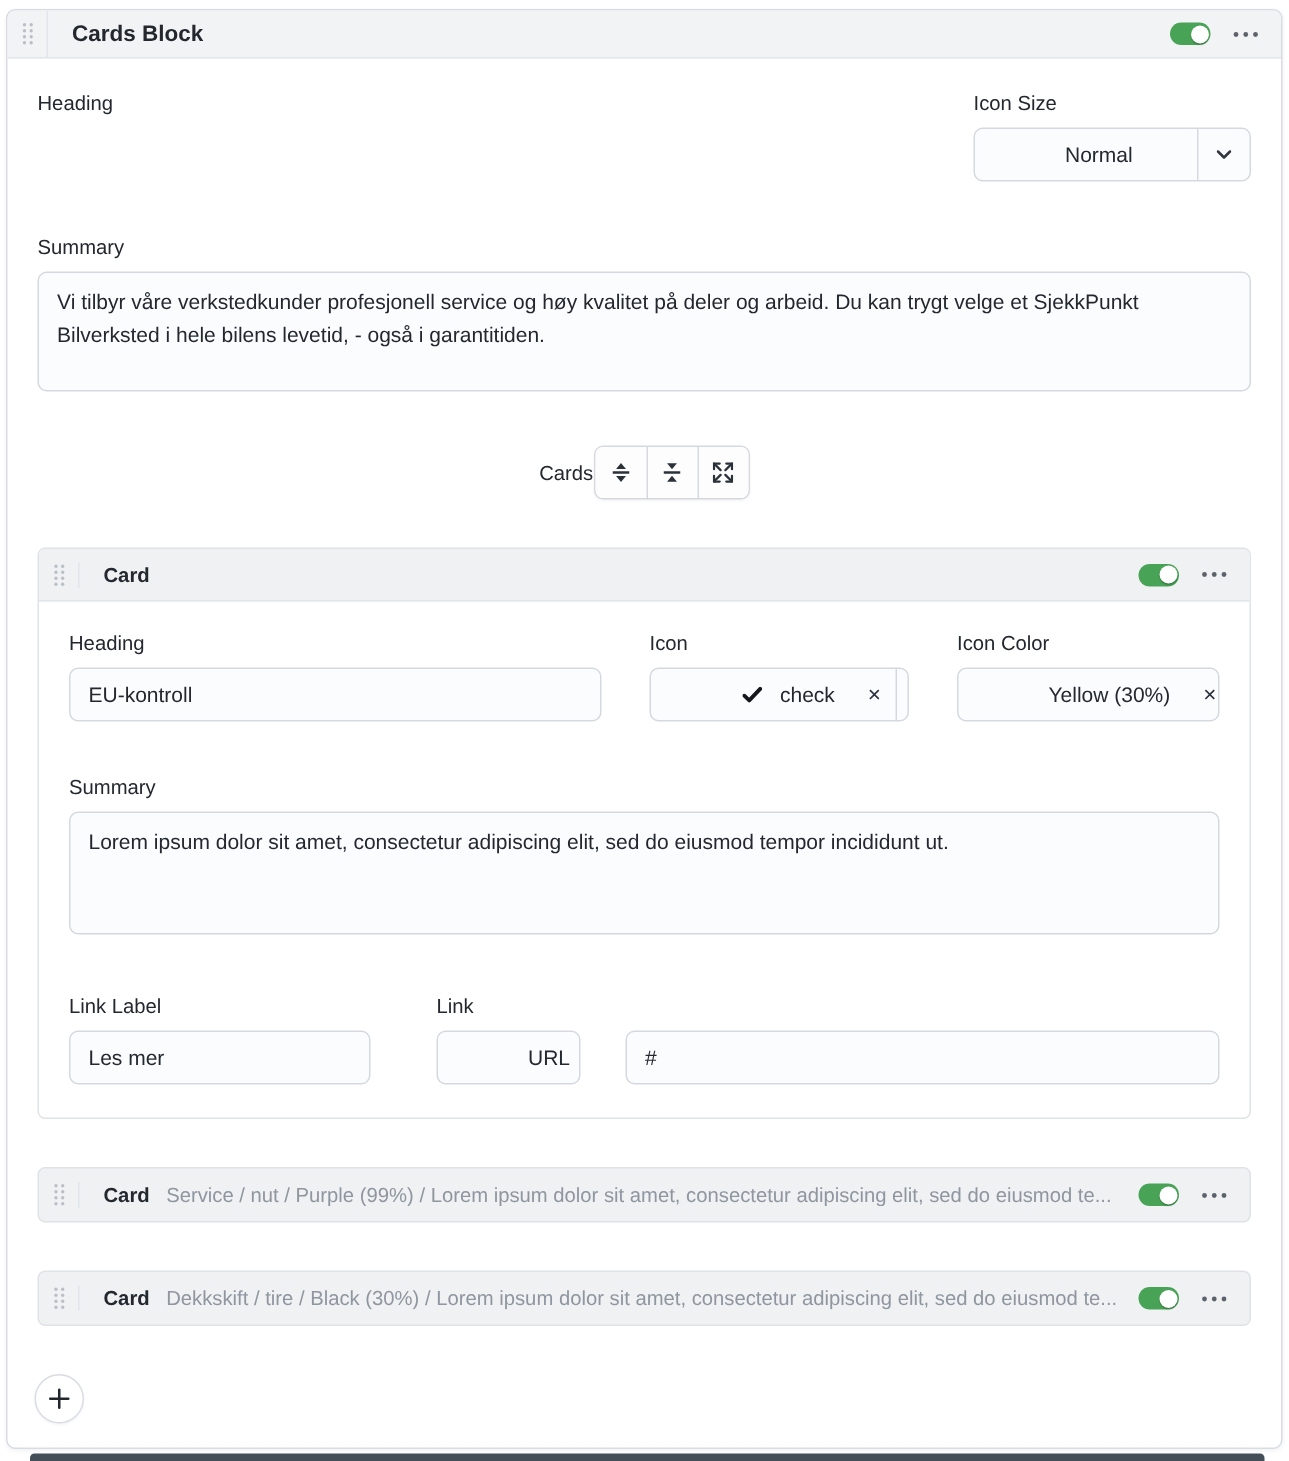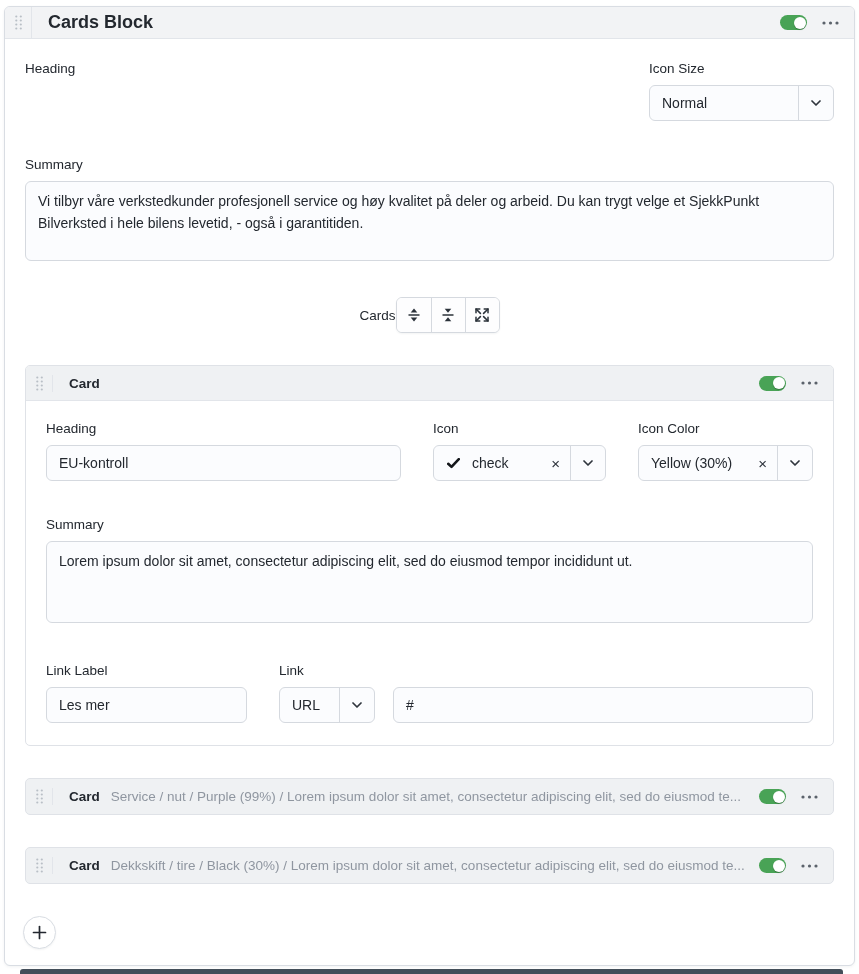--- a/index.html
+++ b/index.html
@@ -29,21 +29,21 @@
     align-items: stretch;
   }
   .drag-cell {
     width: 27px;
     border-right: 1px solid #e2e5ea;
     display: flex; align-items: center; justify-content: center;
     cursor: grab;
     flex: 0 0 auto;
   }
   .block-header .title {
-    font-size: 18px; font-weight: 600;
+    font-size: 15px; font-weight: 600;
     display: flex; align-items: center;
     padding-left: 16px;
   }
   .spacer { flex: 1; }
   .hdr-right { display: flex; align-items: center; gap: 15px; padding-right: 15px; }
   .toggle {
     width: 27px; height: 15px;
     background: #49a356;
     border-radius: 8px;
     position: relative;
@@ -65,20 +65,21 @@
     font-size: 13.5px;
     margin-bottom: 9px;
   }
   .txt-input, .textarea, .selectbox {
     border: 1px solid #d5d9df;
     background: #fbfcfe;
     border-radius: 6px;
     font-family: "Liberation Sans", sans-serif;
     font-size: 14px;
     color: #23282f;
+    padding-left: 48px;
   }
   .txt-input { height: 36px; width: 100%; padding: 0 12px; outline: none; }
   .textarea {
     width: 100%; resize: none; outline: none;
     padding: 9px 12px; line-height: 1.55; display: block;
   }
   .row1 {
     display: grid;
     grid-template-columns: 1fr 185px;
     column-gap: 30px;
@@ -160,21 +161,21 @@
     grid-template-columns: 1fr 173px 175px;
     column-gap: 32px;
     margin-bottom: 36px;
   }
   .icon-glyph { padding-left: 13px; display: flex; align-items: center; flex: 0 0 auto; }
   .card .summary-field .textarea { height: 82px; }
   .card .summary-field { margin-bottom: 40px; }
   .link-row {
     display: grid;
     grid-template-columns: 233px 114px 1fr;
-    column-gap: 0;
+    column-gap: 12px;
   }
   .link-row .c1 { margin-right: 32px; }
   .link-row .c2 { margin-right: 18px; }
 
   .add-btn {
     width: 33px; height: 33px;
     border: 1px solid #d9dde3;
     border-radius: 50%;
     background: #ffffff;
     display: flex; align-items: center; justify-content: center;

